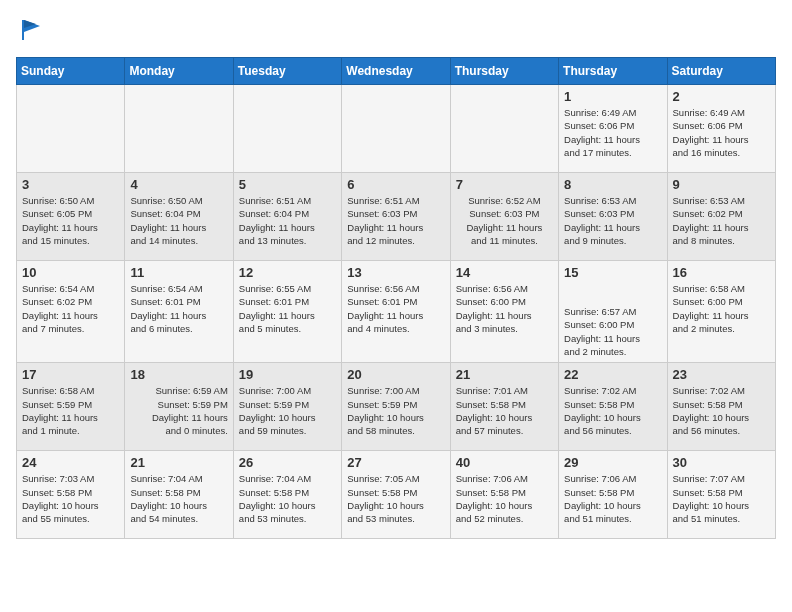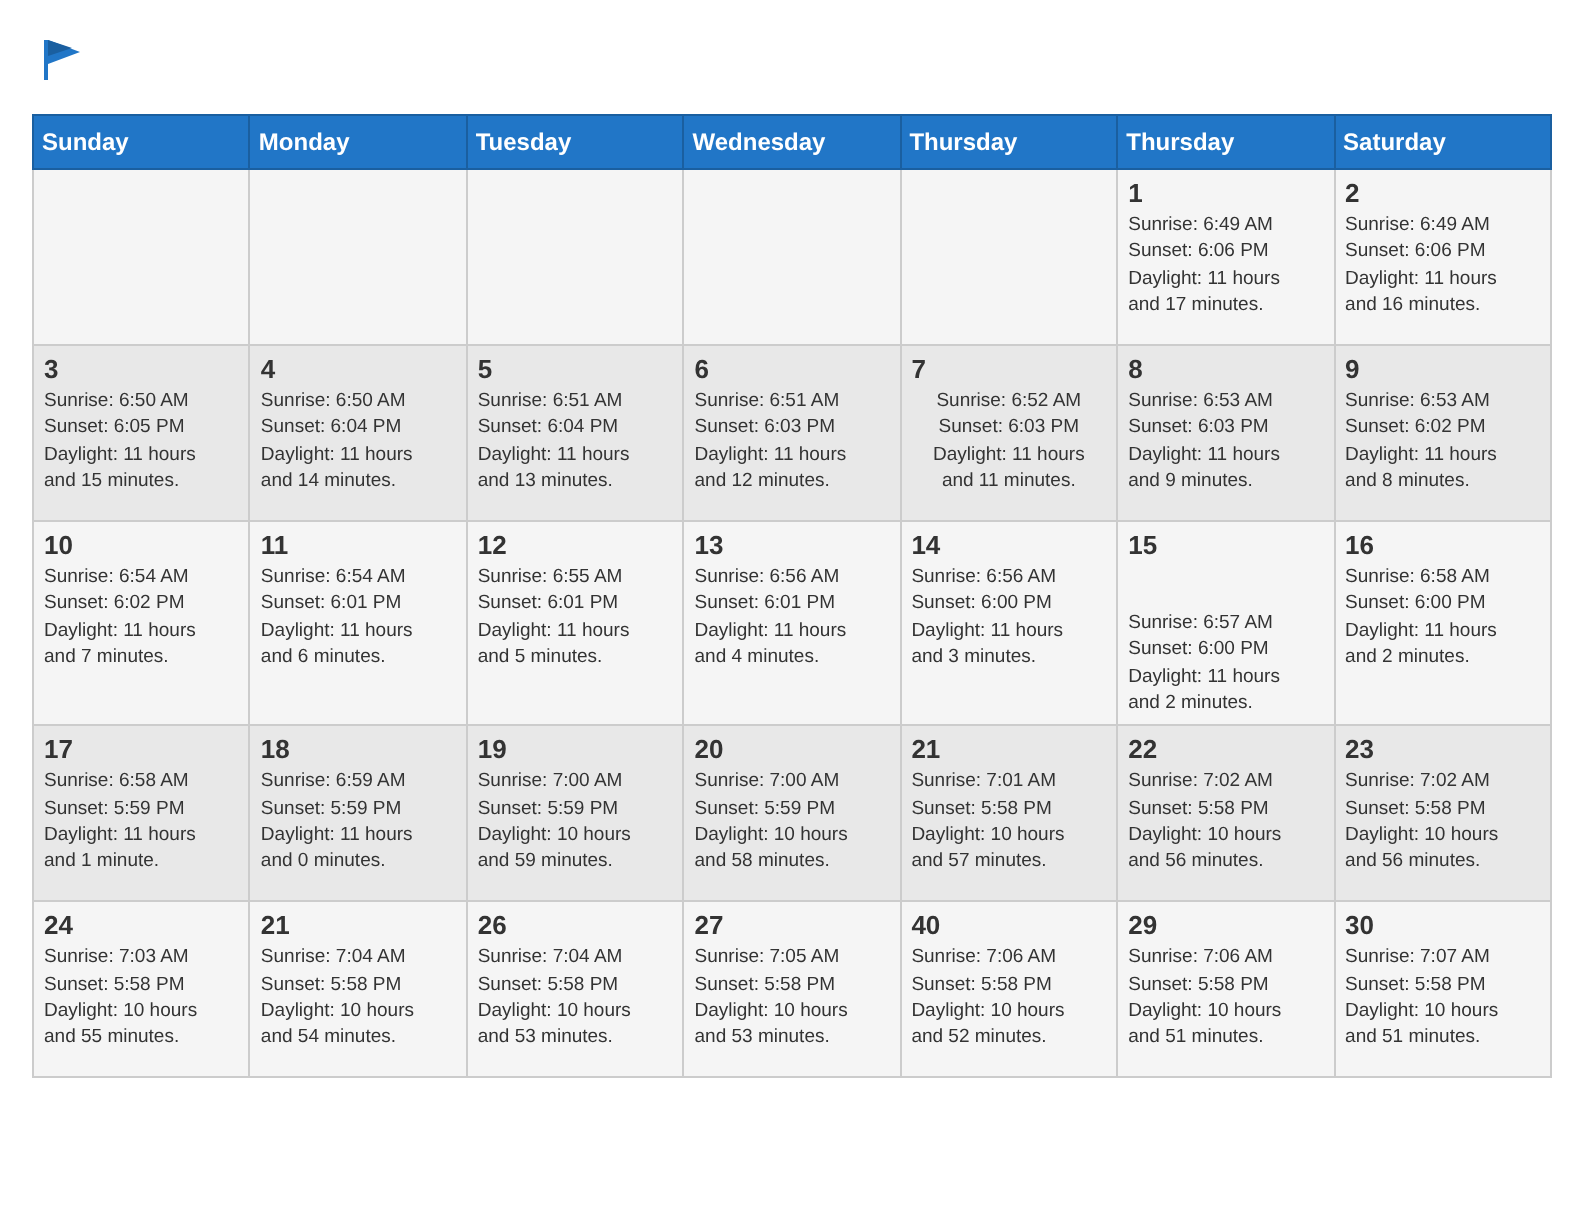--- a/index.html
+++ b/index.html
@@ -248,21 +248,21 @@
       <tr>
         <td>
           <span class="day-number">17</span>
           <div class="day-info" style="white-space: pre-line;">Sunrise: 6:58 AM
 Sunset: 5:59 PM
 Daylight: 11 hours
 and 1 minute.</div>
         </td>
         <td>
           <span class="day-number">18</span>
-          <div class="day-info" style="white-space: pre-line;">Sunrise: 6:59 AM
+          <div class="day-info" style="white-space: pre-line; text-align: right;">Sunrise: 6:59 AM
 Sunset: 5:59 PM
 Daylight: 11 hours
 and 0 minutes.</div>
         </td>
         <td>
           <span class="day-number">19</span>
           <div class="day-info" style="white-space: pre-line;">Sunrise: 7:00 AM
 Sunset: 5:59 PM
 Daylight: 10 hours
 and 59 minutes.</div>

